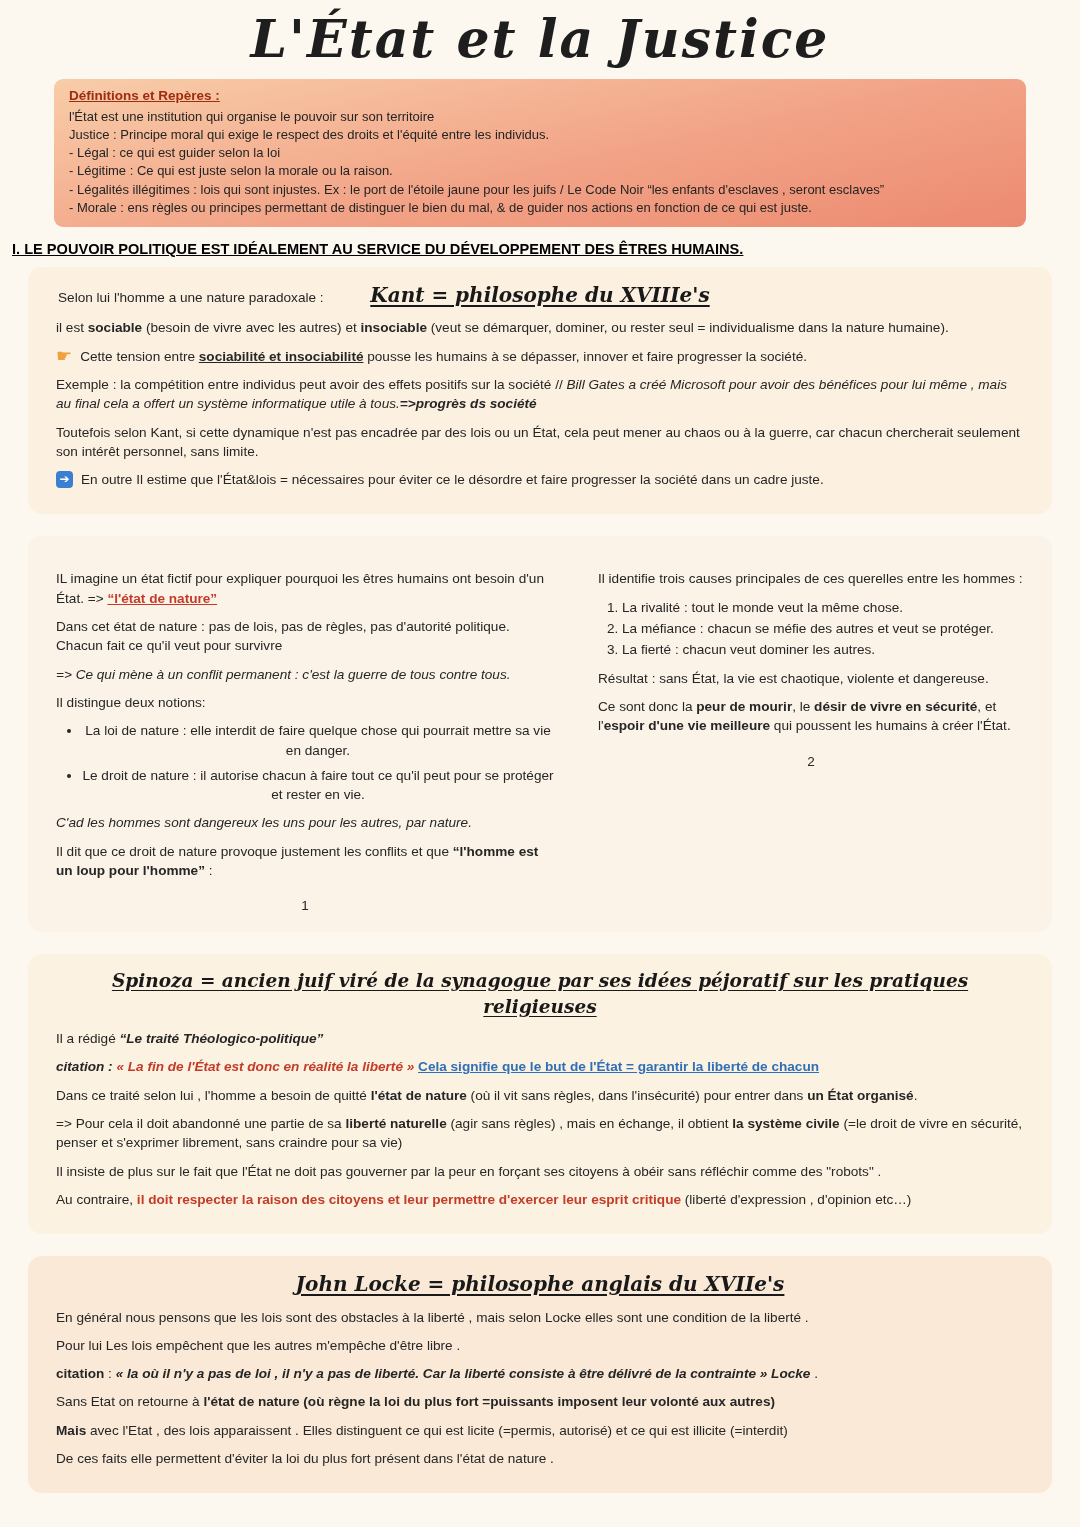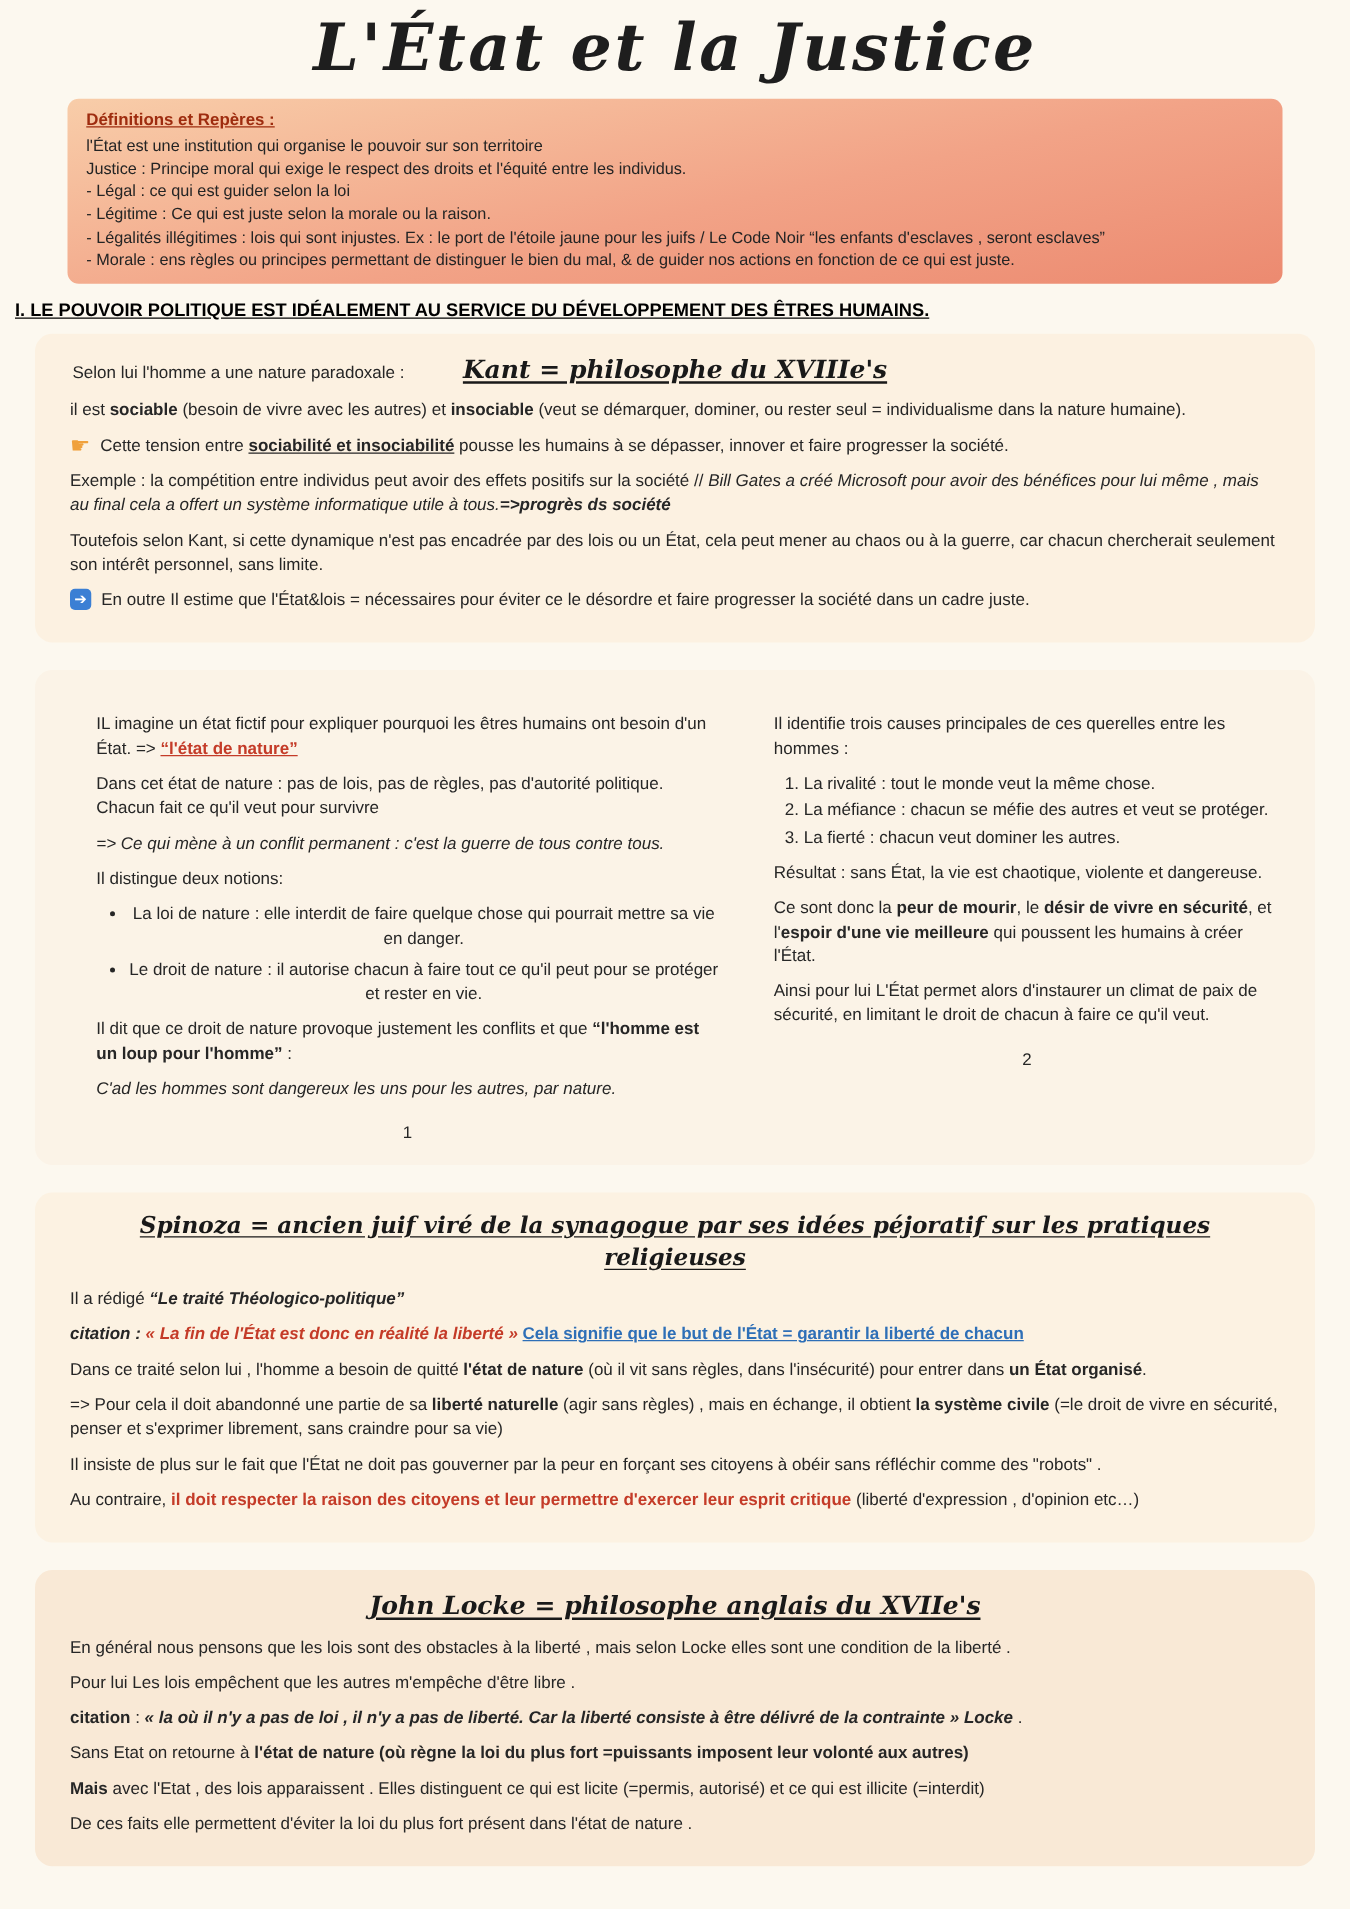--- a/index.html
+++ b/index.html
@@ -26,21 +26,21 @@
   .spinoza-bg .philo-heading { font-size: 18.5px; }
 
   .box-toprow { position: relative; min-height: 28px; }
   .kant-intro { position: absolute; left: 2px; top: 7px; font-size: 13.6px; }
 
   .para { margin: 9px 0; }
   .icon-row { display: flex; align-items: flex-start; gap: 8px; }
   .finger-icon { color: #f0a13c; font-size: 18px; line-height: 1.05; flex: 0 0 auto; }
   .arrow-icon { display: inline-flex; width: 17px; height: 17px; background: #3b7fd4; color: #ffffff; border-radius: 4px; align-items: center; justify-content: center; font-size: 12px; font-weight: bold; flex: 0 0 auto; margin-top: 1px; }
 
-  .cols { display: flex; gap: 44px; margin-top: 12px; margin-left: 21px; }
+  .cols { display: flex; gap: 44px; margin-top: 12px; }
   .col-left { flex: 0 0 498px; }
   .col-right { flex: 1; }
   ul.bullets { margin: 8px 0; padding-left: 26px; text-align: center; }
   ul.bullets li { margin: 6px 0; }
   ol.numlist { margin: 7px 0; padding-left: 24px; }
   ol.numlist li { margin: 2px 0; }
   .pagenum { text-align: center; margin-top: 16px; font-size: 13.5px; }
 
   .rt-b { font-weight: bold; }
   .rt-i { font-style: italic; }
@@ -89,34 +89,33 @@
     <div class="cols">
       <div class="col-left">
         <p class="para"><span>IL imagine un état fictif  pour expliquer pourquoi les êtres humains ont besoin d'un État. =&gt; </span><span class="rt-b rt-u rt-red">“l'état de nature”</span></p>
         <p class="para">Dans cet état de nature : pas de lois, pas de règles, pas d'autorité politique. Chacun fait ce qu'il veut pour survivre</p>
         <p class="para"><span class="rt-i">=&gt; Ce qui mène à un conflit permanent : c'est la guerre de tous contre tous.</span></p>
         <p class="para">Il distingue deux notions:</p>
         <ul class="bullets">
           <li>La loi de nature : elle interdit de faire quelque chose qui pourrait mettre sa vie en danger.</li>
           <li>Le droit de nature : il autorise chacun à faire tout ce qu'il peut pour se protéger et rester en vie.</li>
         </ul>
+        <p class="para"><span class="rt-i">C'ad les hommes sont dangereux les uns pour les autres, par nature.</span></p>
         <p class="para"><span>Il dit que ce droit de nature provoque justement les conflits et que </span><span class="rt-b">“l'homme est un loup pour l'homme”</span><span> :</span></p>
-        <p class="para"><span class="rt-i">C'ad les hommes sont dangereux les uns pour les autres, par nature.</span></p>
         <div class="pagenum">1</div>
       </div>
       <div class="col-right">
         <p class="para">Il identifie trois causes principales de ces querelles entre les hommes :</p>
         <ol class="numlist">
           <li>La rivalité : tout le monde veut la même chose.</li>
           <li>La méfiance : chacun se méfie des autres et veut se protéger.</li>
           <li>La fierté : chacun veut dominer les autres.</li>
         </ol>
         <p class="para">Résultat : sans État, la vie est chaotique, violente et dangereuse.</p>
         <p class="para"><span>Ce sont donc la </span><span class="rt-b">peur de mourir</span><span>, le </span><span class="rt-b">désir de vivre en sécurité</span><span>, et l'</span><span class="rt-b">espoir d'une vie meilleure</span><span> qui poussent les humains à créer l'État.</span></p>
-        <p class="para">Ainsi pour lui L'État permet alors d'instaurer un climat de paix de sécurité, en limitant le droit de chacun à faire ce qu'il veut.</p>
         <div class="pagenum">2</div>
       </div>
     </div>
   </section>
 
   <section class="rbox spinoza-bg">
     <h3 class="philo-heading">Spinoza = ancien juif viré de la synagogue par ses idées péjoratif sur les pratiques religieuses</h3>
     <p class="para"><span>Il a rédigé </span><span class="rt-b rt-i">“Le traité Théologico-politique”</span></p>
     <p class="para"><span class="rt-b rt-i">citation : </span><span class="rt-b rt-i rt-red">« La fin de l'État est donc en réalité la liberté »</span><span> </span><span class="rt-b rt-blue">Cela signifie que le but de l'État = garantir la liberté de chacun</span></p>
     <p class="para"><span>Dans ce traité selon lui , l'homme a besoin de quitté </span><span class="rt-b">l'état de nature</span><span> (où il vit sans règles, dans l'insécurité) pour entrer dans </span><span class="rt-b">un État organisé</span><span>.</span></p>

